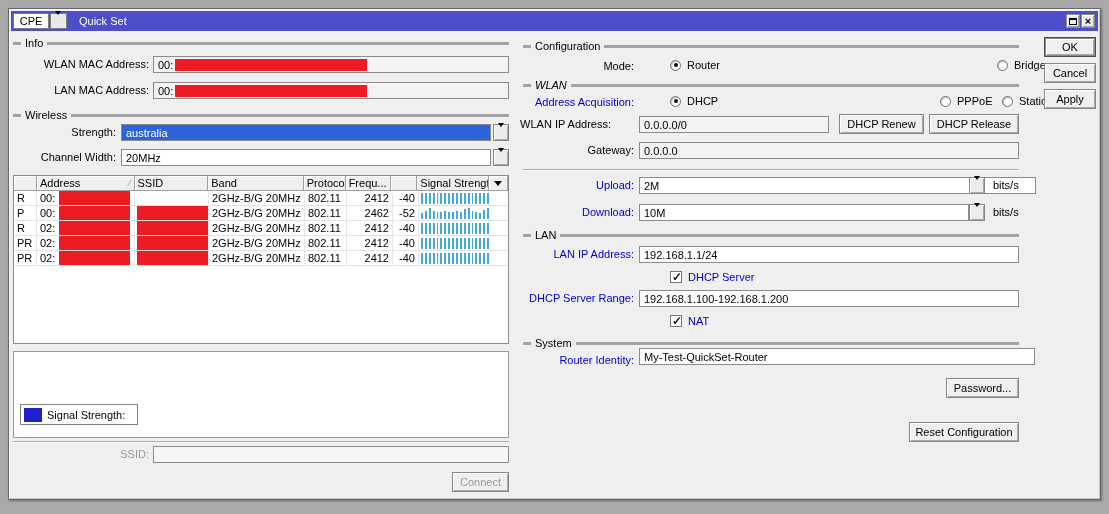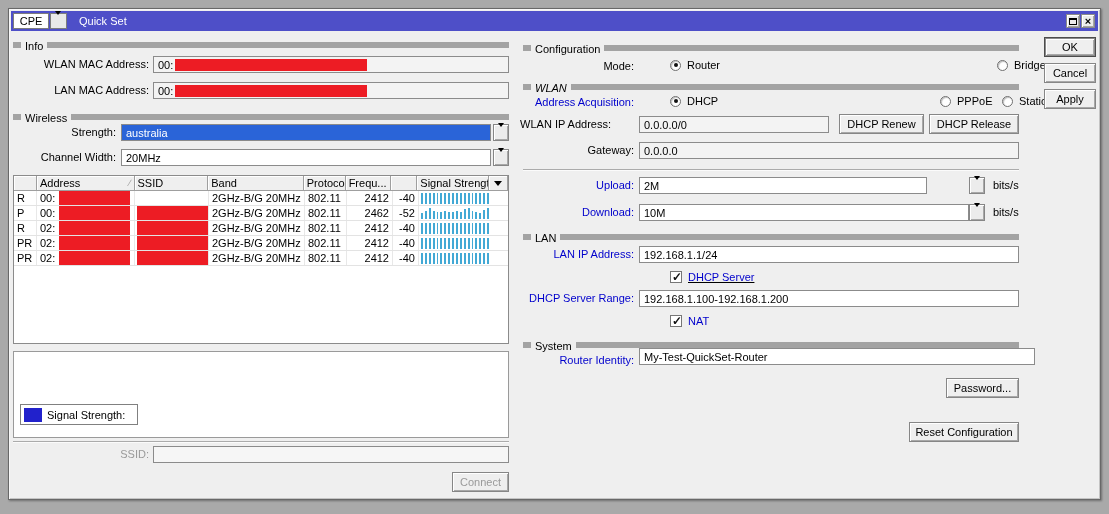--- a/index.html
+++ b/index.html
@@ -34,21 +34,21 @@
   #title-text { color:#fff; margin-left:12px; }
   .win-ctrls { position:absolute; right:3px; top:3px; display:flex; gap:1px; }
   .win-btn {
     width:14px; height:14px; background:#ececec; border:1px solid #8a8a8a;
     box-shadow: inset 1px 1px 0 #fff, inset -1px -1px 0 #a5a5a5;
     display:flex; align-items:center; justify-content:center;
   }
   .max-glyph { width:8px; height:7px; border:1px solid #000; border-top-width:2px; }
   .close-glyph { font-size:11px; font-weight:bold; line-height:8px; }
   
-  .group { position:absolute; border-top:6px solid #a3a3a3; }
+  .group { position:absolute; border-top:3px solid #a3a3a3; }
   .group > span {
     position:absolute; top:-8px; left:8px; background:#efefef; padding:0 4px;
   }
   .groove { position:absolute; height:2px; border-top:1px solid #ababab; border-bottom:1px solid #fbfbfb; }
   .lbl { position:absolute; text-align:right; white-space:nowrap; }
   .lbl.blue { color:var(--label-blue,#0000cc); }
   .lbl.dis { color:#9a9a9a; }
   .field {
     position:absolute; height:17px; background:#fff; border:1px solid #8b8b8b;
     display:flex; align-items:center; padding:0 4px; white-space:nowrap; overflow:hidden;
@@ -380,21 +380,21 @@
   <div class="btn" style="left:920px; top:105px; width:90px;">DHCP Release</div>
 
   <div class="lbl" style="left:485px; top:135px; width:140px;">Gateway:</div>
   <div class="field dis" style="left:630px; top:133px; width:380px;">
     <span>0.0.0.0</span>
   </div>
 
   <div class="groove" style="left:514px; top:160px; width:496px;"></div>
 
   <div class="lbl blue" style="left:485px; top:170px; width:140px;">Upload:</div>
-  <div class="field" style="left:630px; top:168px; width:288px;">
+  <div class="field" style="left:630px; top:168px; width:397px;">
     <span>2M</span>
   </div>
   <div class="arrow-btn" style="left:960px; top:168px;">
     <span class="cmb-glyph"><span class="bar"></span><span class="tri"></span></span>
   </div>
   <div class="unit" style="left:984px; top:170px;">bits/s</div>
 
   <div class="lbl blue" style="left:485px; top:197px; width:140px;">Download:</div>
   <div class="field" style="left:630px; top:195px; width:330px;">
     <span>10M</span>
@@ -404,21 +404,21 @@
   </div>
   <div class="unit" style="left:984px; top:197px;">bits/s</div>
 
   <div class="group" style="left:514px; top:225px; width:496px;">
     <span>LAN</span>
   </div>
   <div class="lbl blue" style="left:485px; top:239px; width:140px;">LAN IP Address:</div>
   <div class="field" style="left:630px; top:237px; width:380px;">
     <span>192.168.1.1/24</span>
   </div>
-  <div class="cb-opt" style="left:632px; top:262px;text-decoration:underline;">
+  <div class="cb-opt" style="left:632px; top:262px;">
     <span class="cb checked"></span>
     <span style="color:var(--label-blue,#0000cc);">DHCP Server</span>
   </div>
   <div class="lbl blue" style="left:485px; top:283px; width:140px;">DHCP Server Range:</div>
   <div class="field" style="left:630px; top:281px; width:380px;">
     <span>192.168.1.100-192.168.1.200</span>
   </div>
   <div class="cb-opt" style="left:632px; top:306px;">
     <span class="cb checked"></span>
     <span style="color:var(--label-blue,#0000cc);">NAT</span>

